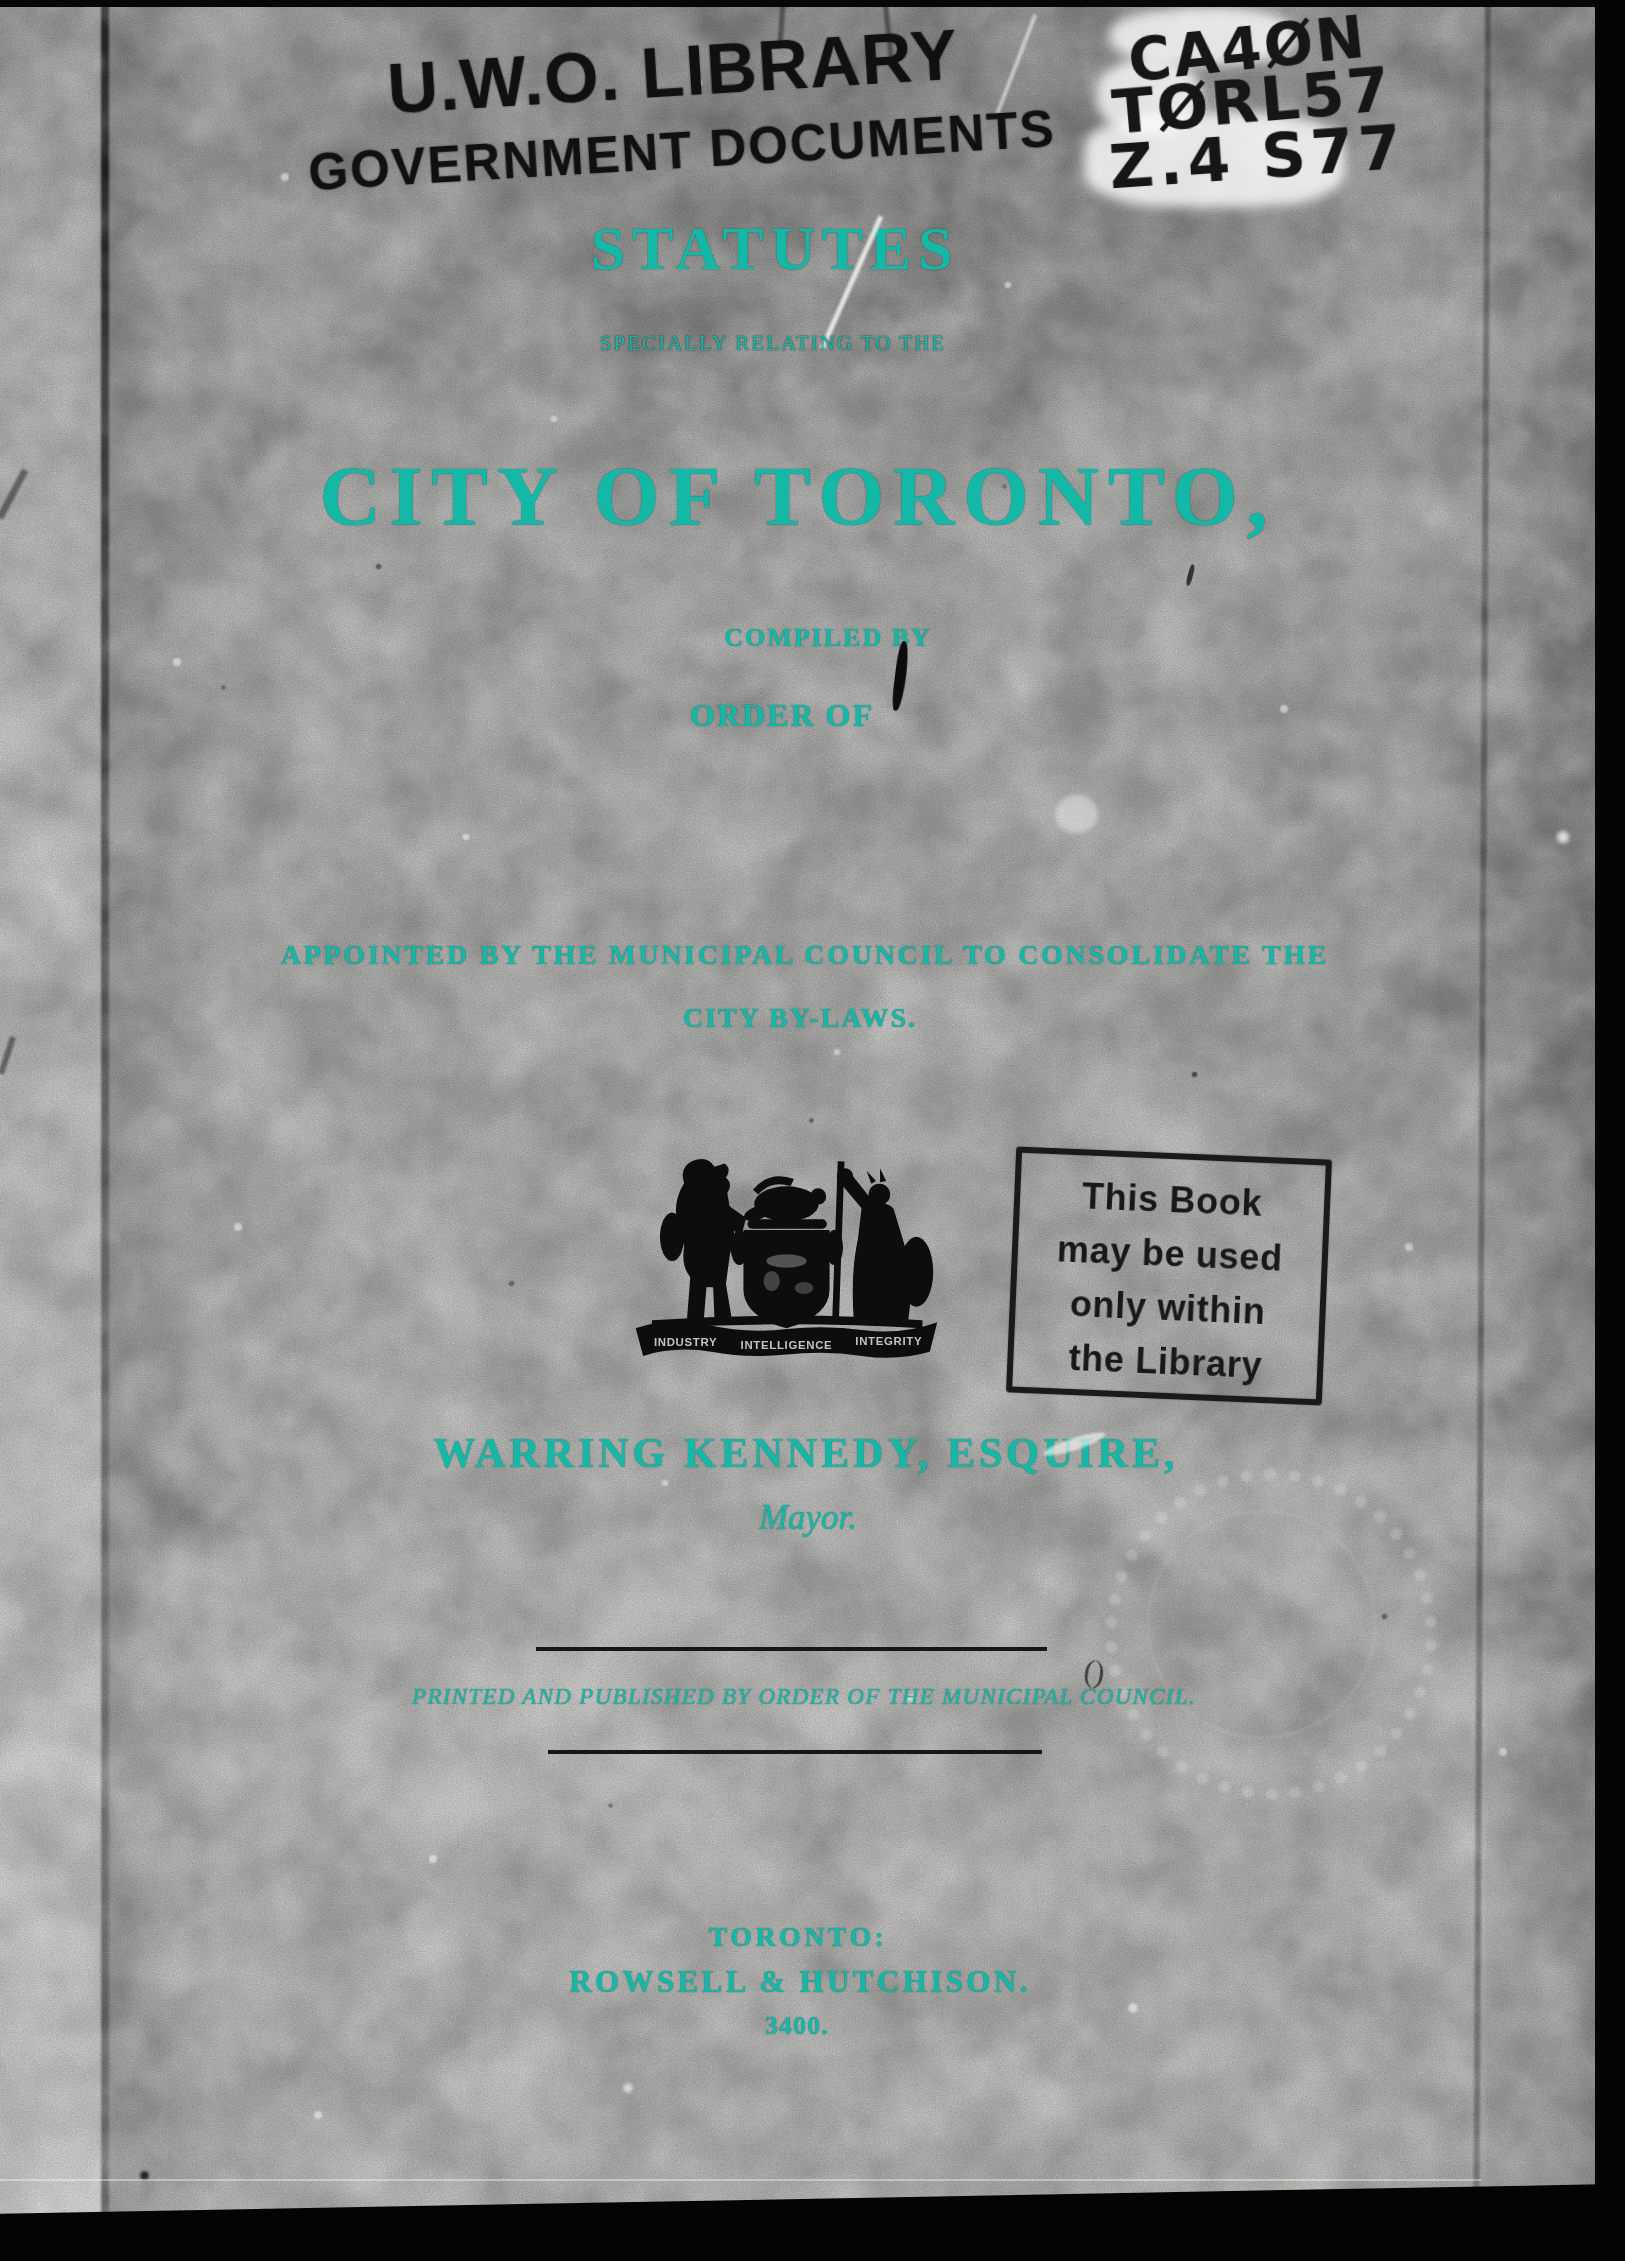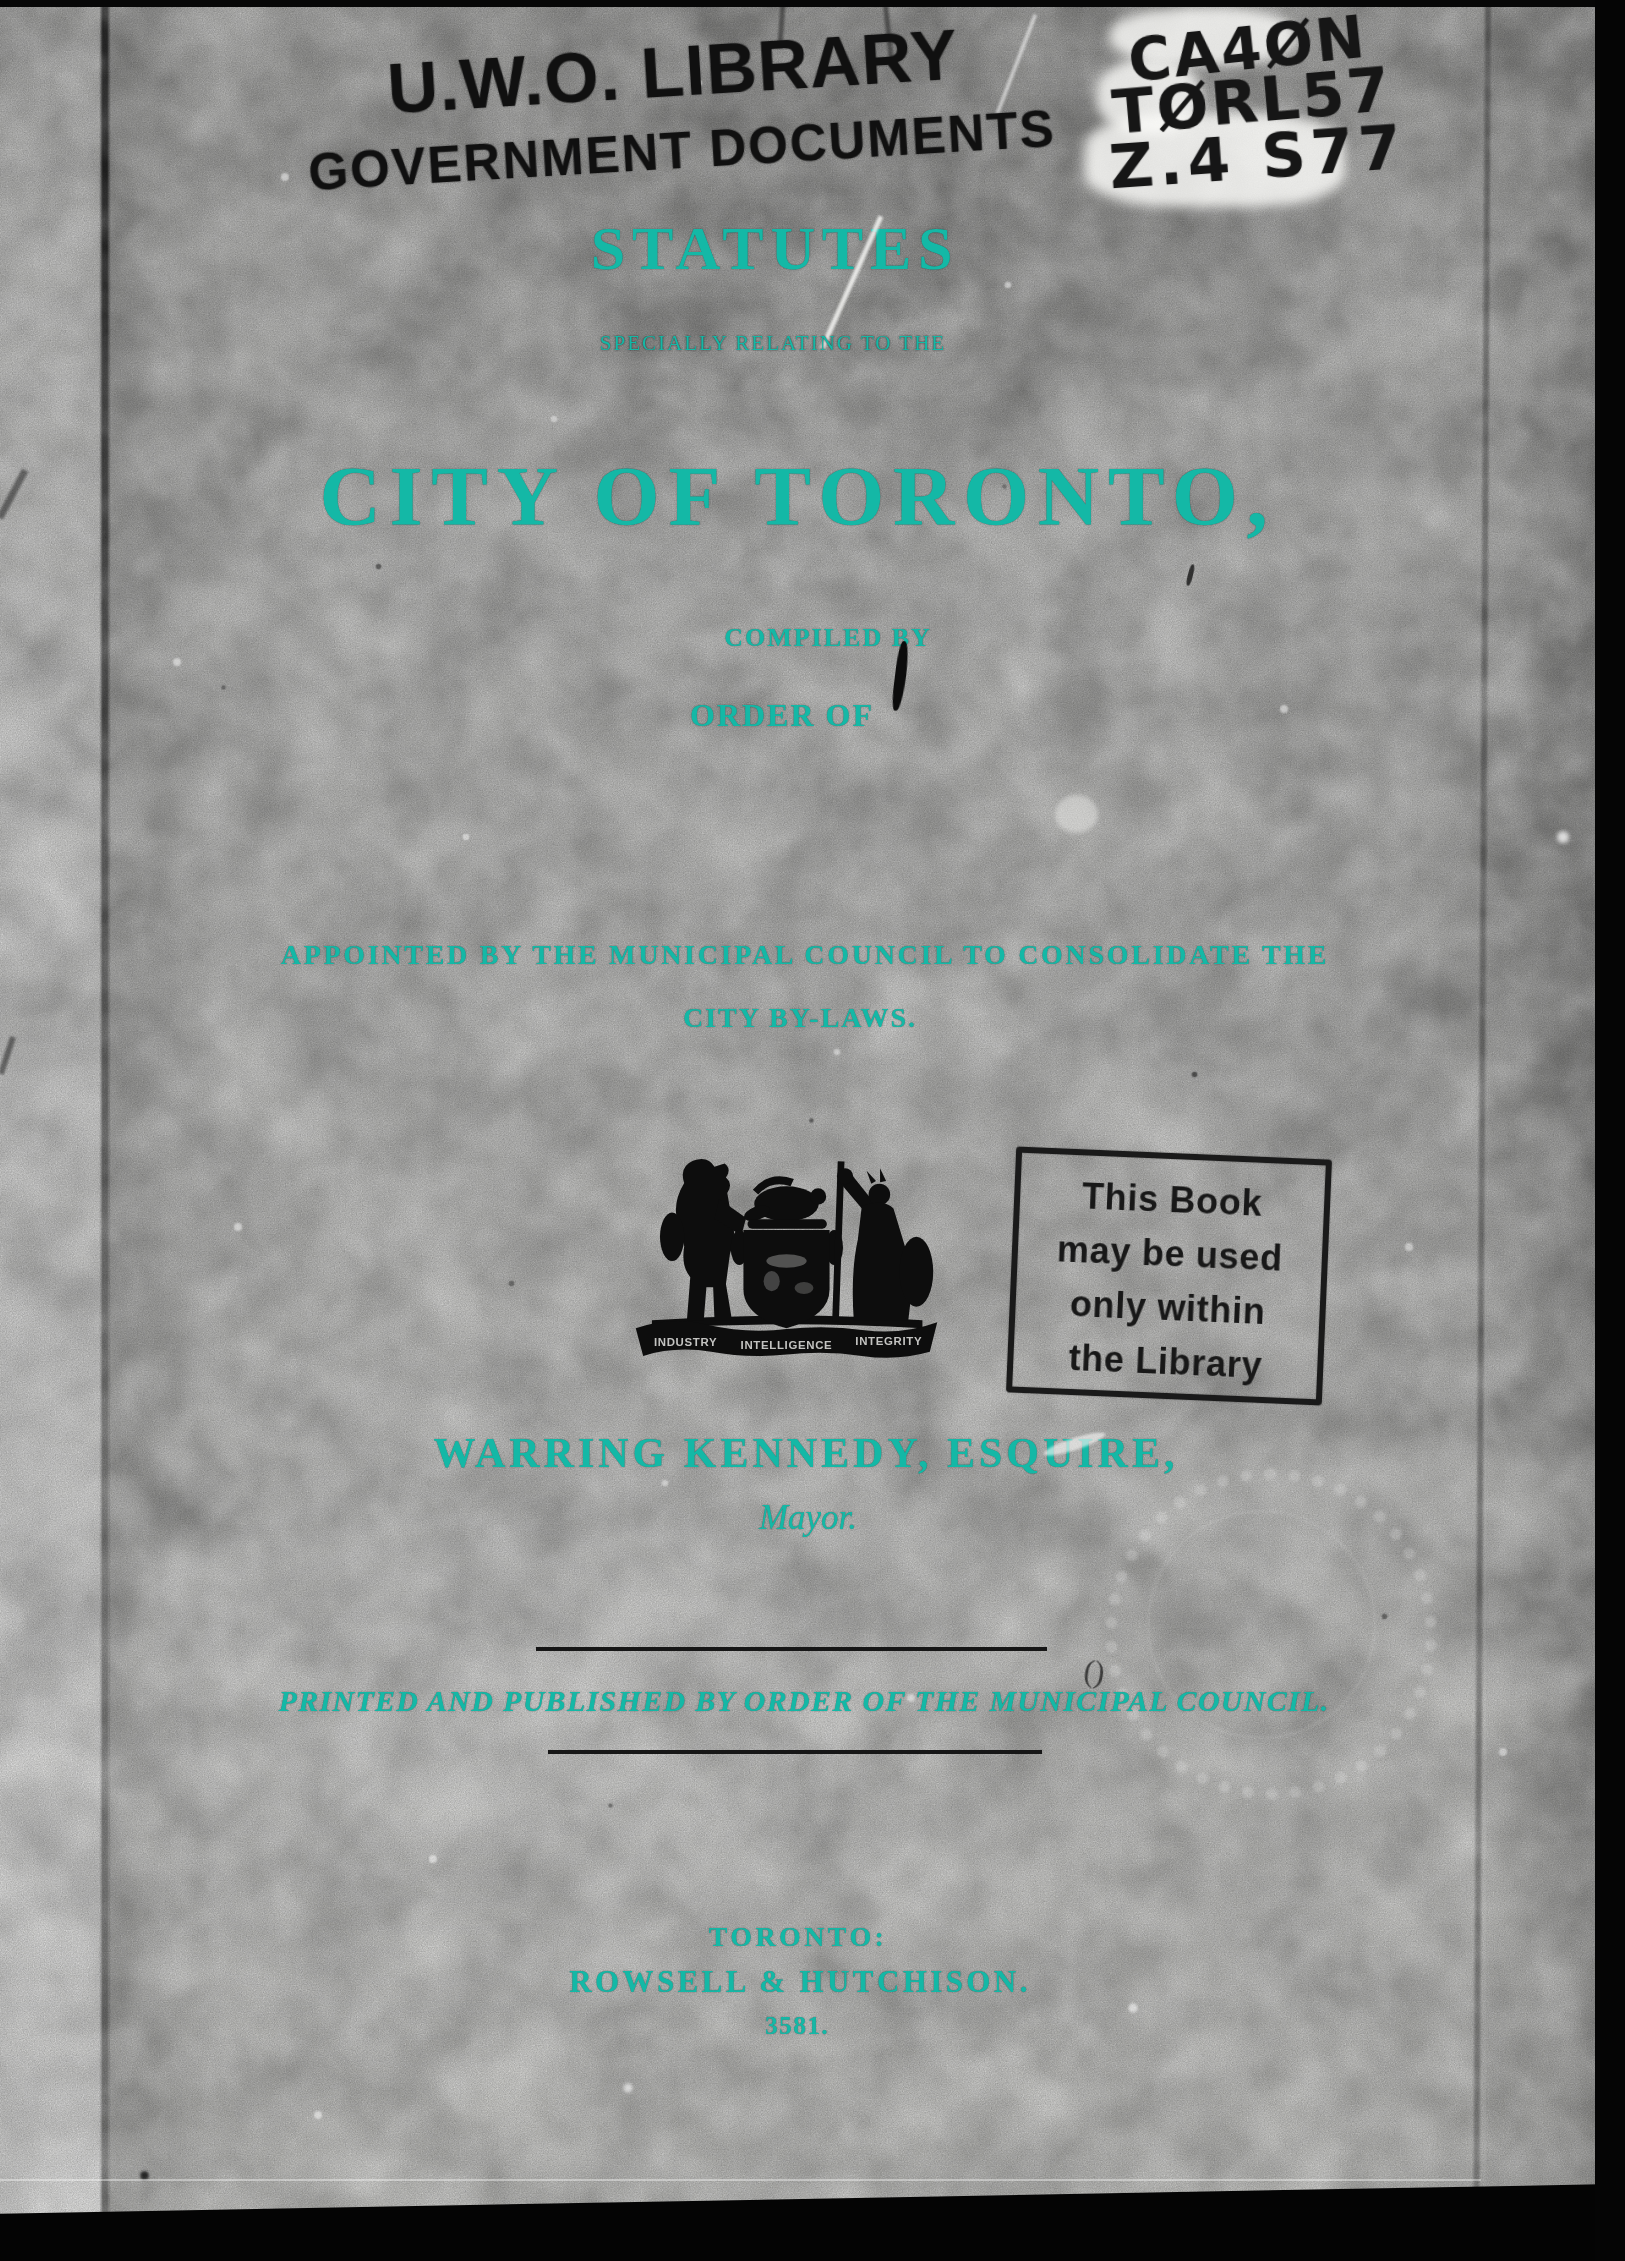--- a/index.html
+++ b/index.html
@@ -56,21 +56,21 @@
   #title-relating{left:773px;top:331px;font-size:21px;font-weight:400;letter-spacing:2px;
      text-shadow:0 0 2px rgba(10,10,10,.8);}
   #title-city{left:798px;top:447px;font-size:85px;font-weight:700;letter-spacing:8.7px;}
   #compiled{left:828px;top:623px;font-size:26px;font-weight:700;letter-spacing:2px;}
   #orderof{left:782px;top:697px;font-size:32px;font-weight:700;letter-spacing:2px;}
   #committee{left:790px;top:802px;font-size:42px;font-weight:700;letter-spacing:2.7px;}
   #appointed{left:805px;top:939px;font-size:28px;font-weight:700;letter-spacing:2.7px;}
   #bylaws{left:800px;top:984px;font-size:28px;font-weight:700;letter-spacing:2px;margin-top:18px;}
   #mayor-name{left:806px;top:1429px;font-size:42px;font-weight:700;letter-spacing:4px;}
   #mayor-title{left:808px;top:1498px;font-size:35px;font-style:italic;}
-  #imprint{left:804px;top:1684px;font-size:30px;font-weight:700;font-style:italic;letter-spacing:1.3px;}
+  #imprint{left:804px;top:1684px;font-size:23px;font-weight:400;font-style:italic;letter-spacing:1.3px;}
   #col-city{left:798px;top:1921px;font-size:28px;font-weight:700;letter-spacing:3.4px;}
   #col-pub{left:800px;top:1964px;font-size:31px;font-weight:700;letter-spacing:3.4px;}
   #col-year{left:797px;top:2011px;font-size:25.6px;font-weight:700;letter-spacing:1.3px;}
   .rule{position:absolute;height:4px;background:#161616;filter:blur(0.4px);}
   #rule-top{left:536px;top:1647px;width:511px;}
   #rule-bottom{left:548px;top:1750px;width:494px;}
   
   #use-stamp{position:absolute;left:1011px;top:1153px;width:304px;height:234px;
      border:6.7px solid #1a1a1a;border-radius:3.4px;transform:rotate(2.4deg);
      filter:blur(0.7px);box-shadow:0 0 2px rgba(0,0,0,.35), inset 0 0 2px rgba(0,0,0,.35);}
@@ -248,21 +248,21 @@
     <div class="ring2"></div>
   </div>
 
   <div id="rule-top" class="rule"></div>
   <div id="paren">()</div>
   <div id="imprint" class="t serif">PRINTED AND PUBLISHED BY ORDER OF THE MUNICIPAL COUNCIL.</div>
   <div id="rule-bottom" class="rule"></div>
 
   <div id="col-city" class="t serif">TORONTO:</div>
   <div id="col-pub" class="t serif">ROWSELL &amp; HUTCHISON.</div>
-  <div id="col-year" class="t serif">3581.</div>
+  <div id="col-year" class="t serif">3400.</div>
 
   <div id="band-top"></div>
   <div id="bottom-hairline"></div>
   <div id="band-bottom"></div>
   <div id="band-right"></div>
 
 </div>
 
 
 </body></html>

